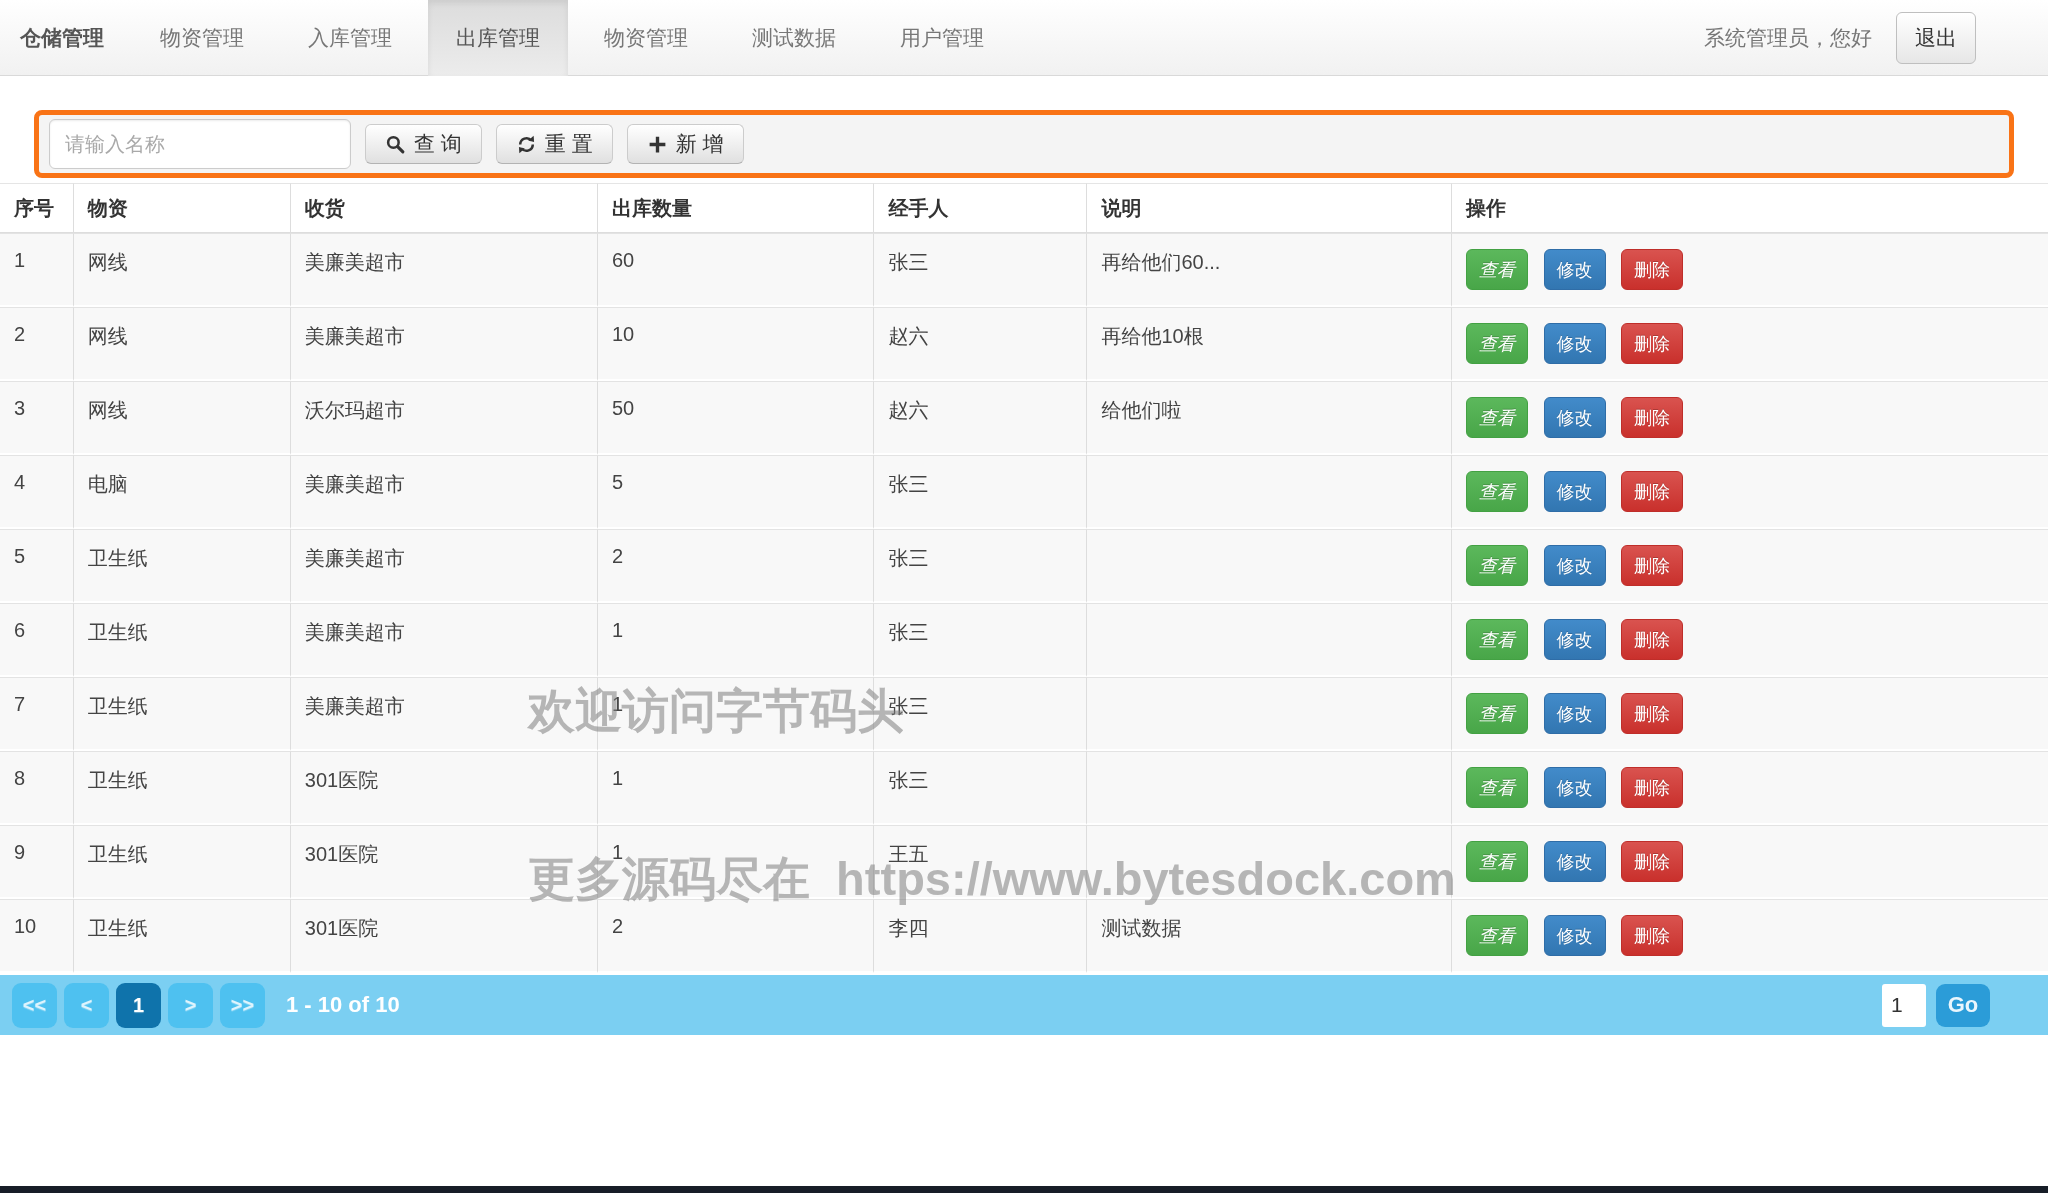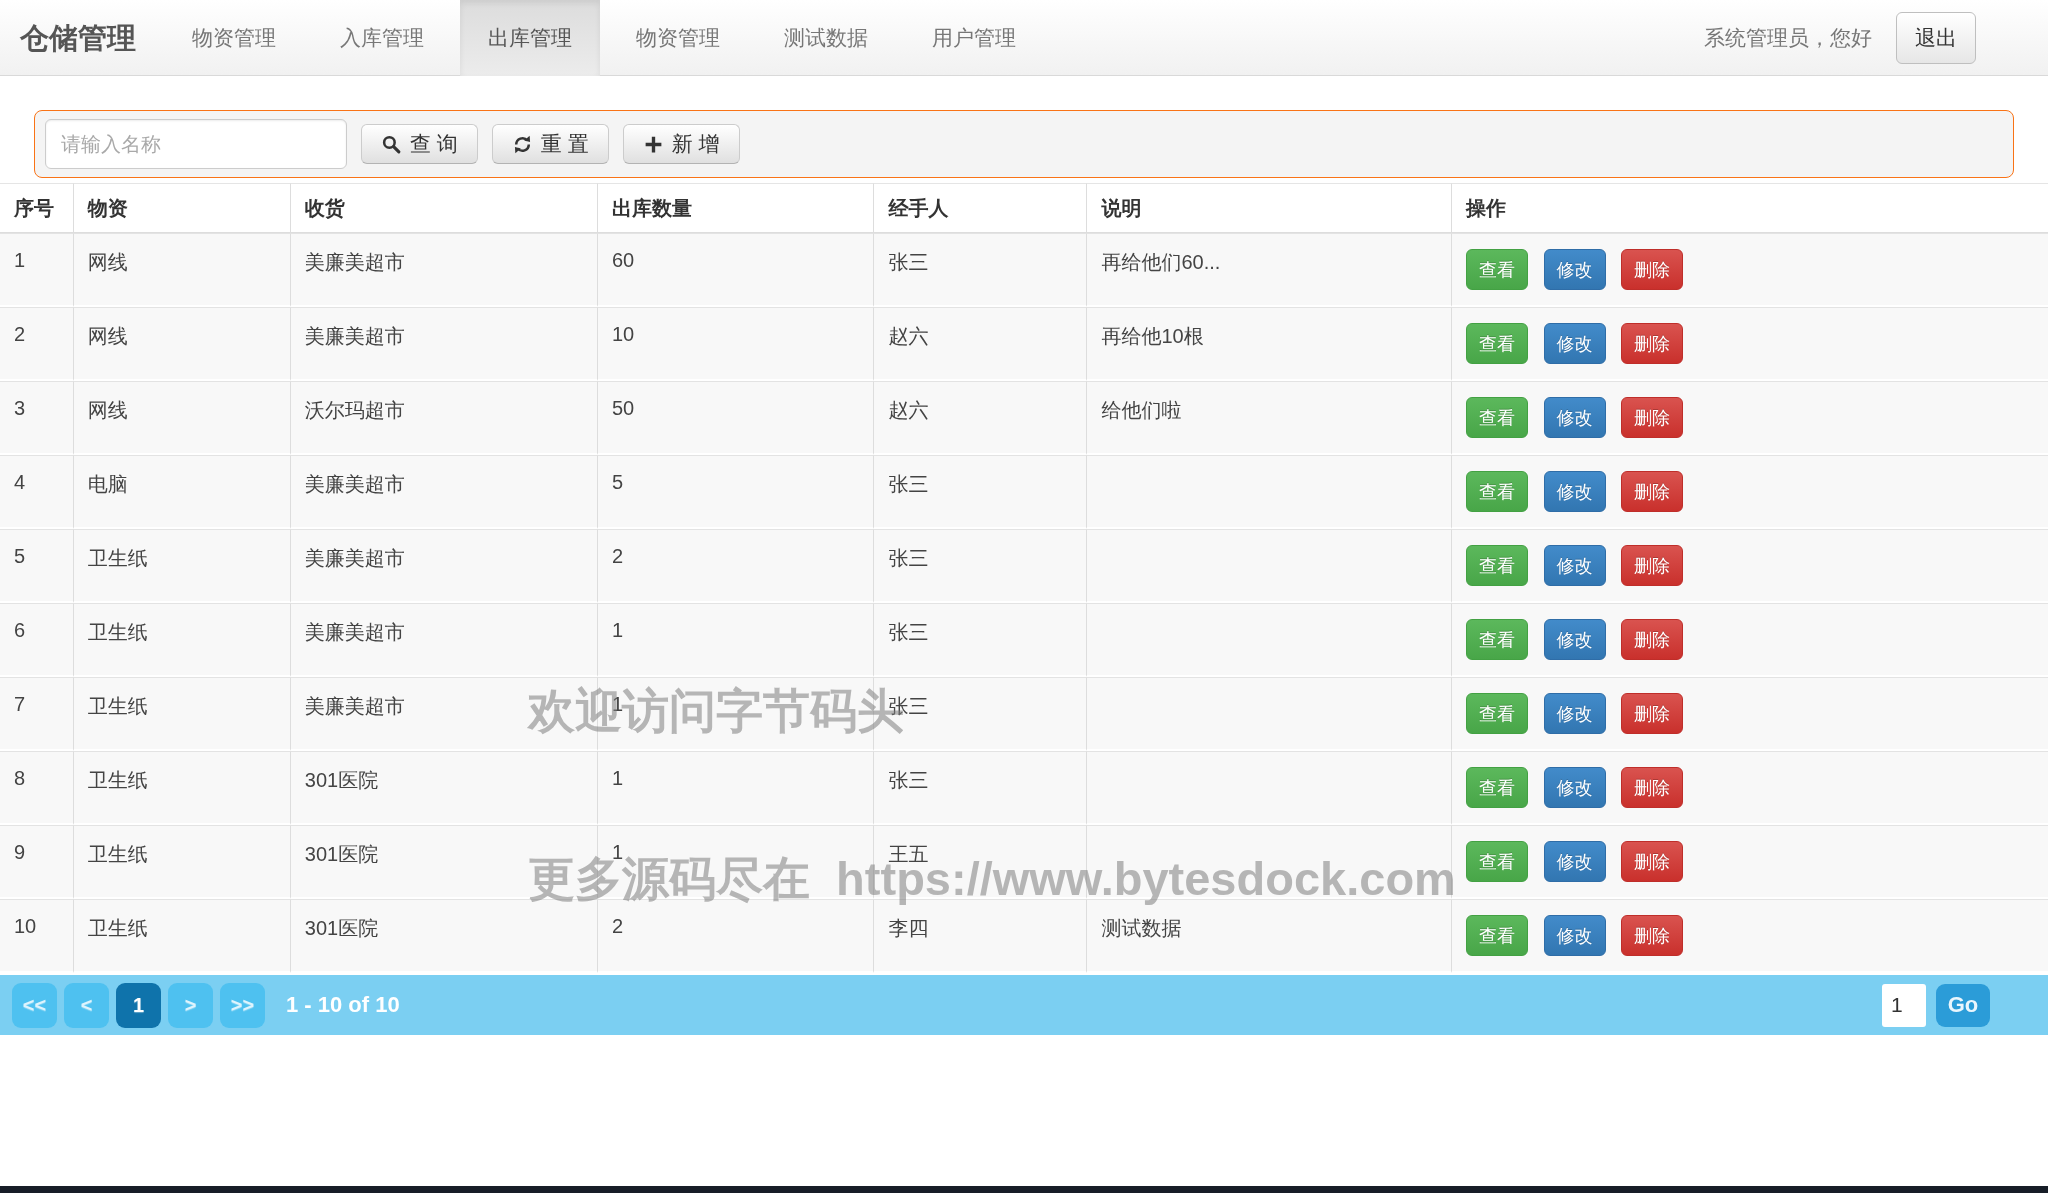--- a/index.html
+++ b/index.html
@@ -13,21 +13,21 @@
   }
   
   .navbar {
     height: 76px;
     display: flex;
     align-items: stretch;
     background: linear-gradient(#ffffff, #f1f1f1);
     border-bottom: 1px solid #d9d9d9;
   }
   .brand {
-    font-size: 29px; font-weight: bold; color: #555;
+    font-size: 21px; font-weight: bold; color: #555;
     line-height: 76px; padding: 0 28px 0 20px;
     cursor: pointer;
   }
   .nav-items { display: flex; align-items: center; gap: 8px; }
   .nav-item {
     font-size: 21px; color: #777;
     line-height: 76px; padding: 0 28px;
     cursor: pointer;
   }
   .nav-item.active {
@@ -42,21 +42,21 @@
     background: linear-gradient(#ffffff, #e6e6e6);
     border: 1px solid #bfbfbf; border-radius: 6px;
     padding: 11px 18px; margin-right: 72px;
     cursor: pointer;
   }
   
   .well {
     margin: 34px 34px 5px 34px;
     padding: 8px 10px;
     background: #f4f4f4;
-    border: 1px solid #f97316;
+    border: 5px solid #f97316;
     border-radius: 8px;
     display: flex; align-items: center; gap: 14px;
     height: 68px;
   }
   .search-input {
     width: 302px; height: 50px;
     border: 1px solid #ccc; border-radius: 6px;
     padding: 0 15px; font-size: 20px; color: #333;
     font-family: "Liberation Sans", "DejaVu Sans", sans-serif;
     box-shadow: inset 0 1px 2px rgba(0,0,0,0.08);
@@ -102,21 +102,21 @@
   td.c-actions { padding: 14px 0 0 24px; }
   .btn-act {
     width: 62px; height: 41px;
     border-radius: 6px;
     color: #fff; font-size: 18px;
     margin-right: 10px;
     cursor: pointer;
     font-family: "Liberation Sans", "DejaVu Sans", sans-serif;
     text-shadow: 0 -1px 0 rgba(0,0,0,0.2);
   }
-  .btn-act.view { background: linear-gradient(#5cb85c, #48a648); border: 1px solid #43a143; }
+  .btn-act.view { background: linear-gradient(#5cb85c, #48a648); border: 1px solid #43a143; font-style: italic; }
   .btn-act.edit { background: linear-gradient(#428bca, #3276b1); border: 1px solid #2f6da7; }
   .btn-act.del  { background: linear-gradient(#d9534f, #c9302c); border: 1px solid #bf2e2a; }
   
   .pager-bar {
     height: 60px; margin-top: 2px;
     background: #7bcff2;
     display: flex; align-items: center;
     padding: 0 12px;
   }
   .pg-btn {

